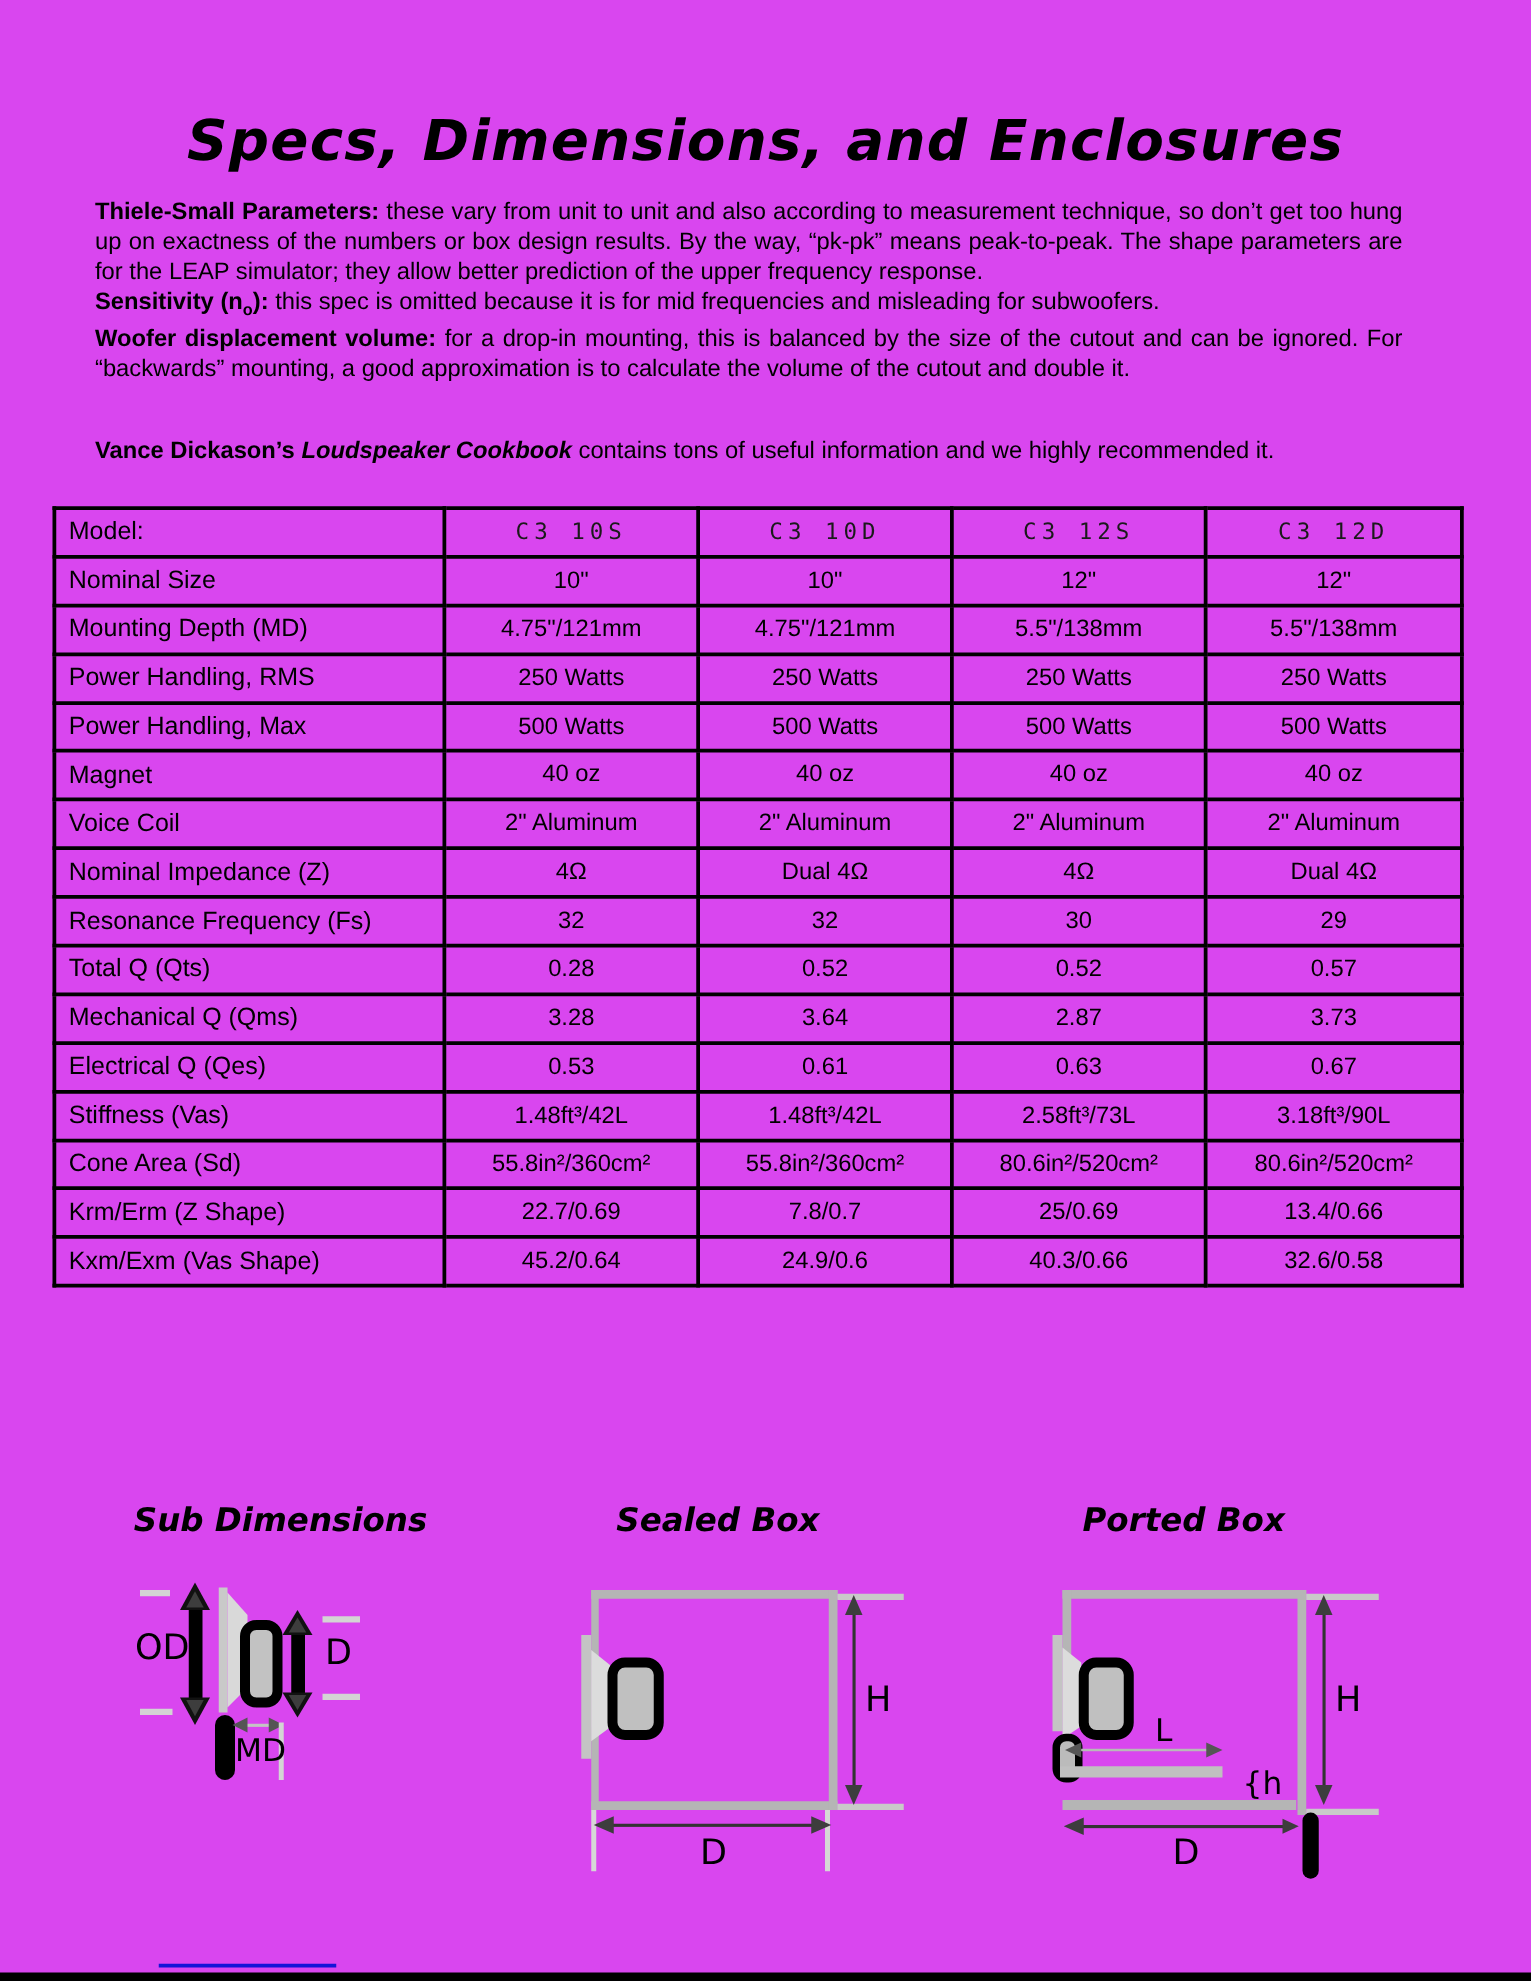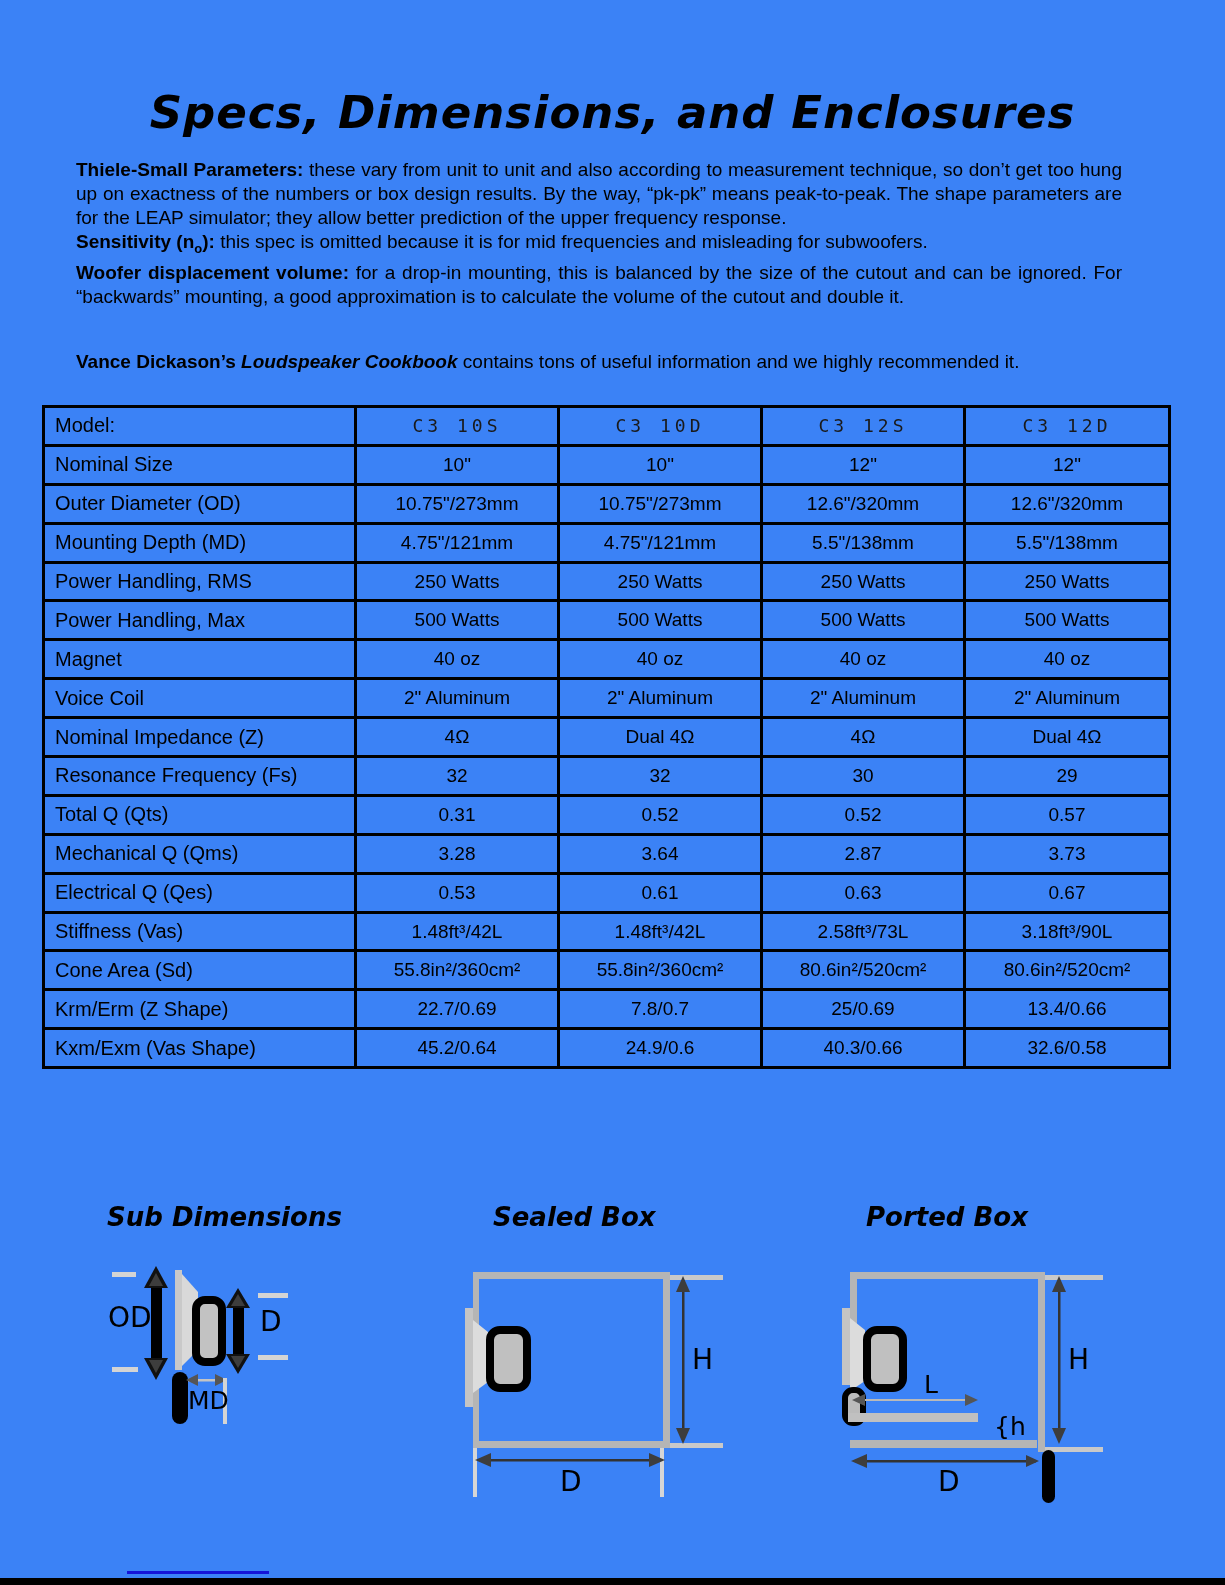--- a/index.html
+++ b/index.html
@@ -1,18 +1,18 @@
 <!DOCTYPE html>
 <html><head>
 <meta charset="utf-8">
 <style>
   html,body { margin:0; padding:0; background:#888; }
   .page {
     position:relative; width:1225px; height:1585px; margin:0 auto;
-    background:#3b82f6; overflow:hidden; color:#000;
+    background:#d946ef; overflow:hidden; color:#000;
     font-family:"Liberation Sans", sans-serif;
   }
   .page-title {
     position:absolute; top:86px; left:0; width:100%; margin:0;
     text-align:center; font-family:"DejaVu Sans", sans-serif;
     font-style:italic; font-weight:bold; font-size:45px; letter-spacing:1px;
   }
   .intro {
     position:absolute; left:76px; top:158px; width:1046px;
     font-size:19px; line-height:24px; text-align:justify;
@@ -80,27 +80,20 @@
         <td class="model">C3 12D</td>
       </tr>
     <tr>
           <td class="lbl">Nominal Size</td>
           <td class="val">10"</td>
           <td class="val">10"</td>
           <td class="val">12"</td>
           <td class="val">12"</td>
         </tr>
         <tr>
-          <td class="lbl">Outer Diameter (OD)</td>
-          <td class="val">10.75"/273mm</td>
-          <td class="val">10.75"/273mm</td>
-          <td class="val">12.6"/320mm</td>
-          <td class="val">12.6"/320mm</td>
-        </tr>
-        <tr>
           <td class="lbl">Mounting Depth (MD)</td>
           <td class="val">4.75"/121mm</td>
           <td class="val">4.75"/121mm</td>
           <td class="val">5.5"/138mm</td>
           <td class="val">5.5"/138mm</td>
         </tr>
         <tr>
           <td class="lbl">Power Handling, RMS</td>
           <td class="val">250 Watts</td>
           <td class="val">250 Watts</td>
@@ -137,21 +130,21 @@
         </tr>
         <tr>
           <td class="lbl">Resonance Frequency (Fs)</td>
           <td class="val">32</td>
           <td class="val">32</td>
           <td class="val">30</td>
           <td class="val">29</td>
         </tr>
         <tr>
           <td class="lbl">Total Q (Qts)</td>
-          <td class="val">0.31</td>
+          <td class="val">0.28</td>
           <td class="val">0.52</td>
           <td class="val">0.52</td>
           <td class="val">0.57</td>
         </tr>
         <tr>
           <td class="lbl">Mechanical Q (Qms)</td>
           <td class="val">3.28</td>
           <td class="val">3.64</td>
           <td class="val">2.87</td>
           <td class="val">3.73</td>

